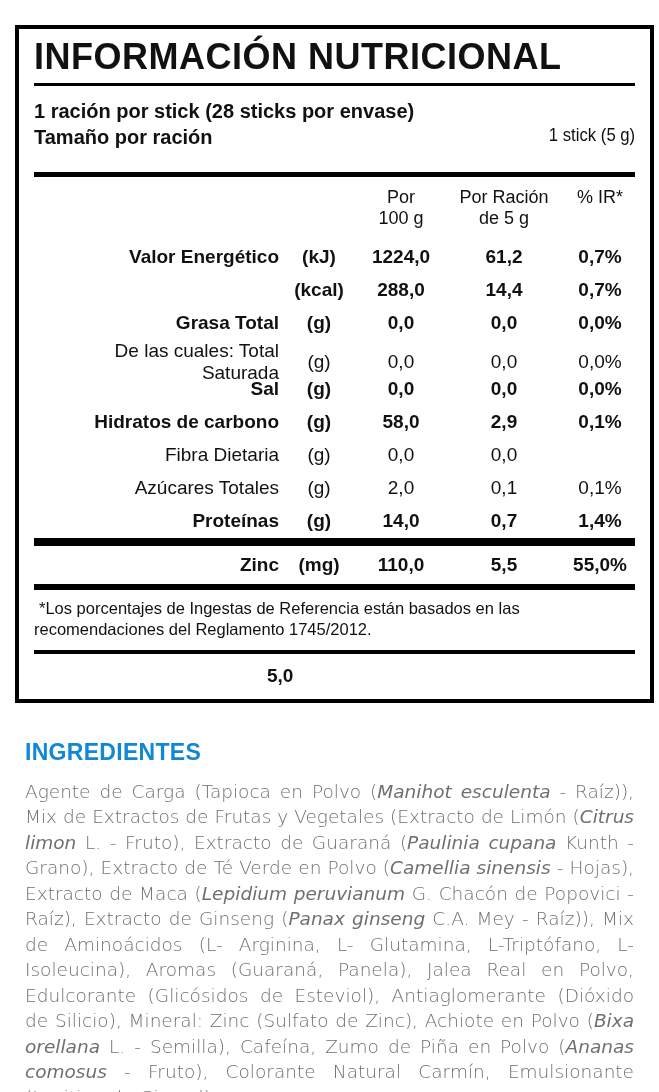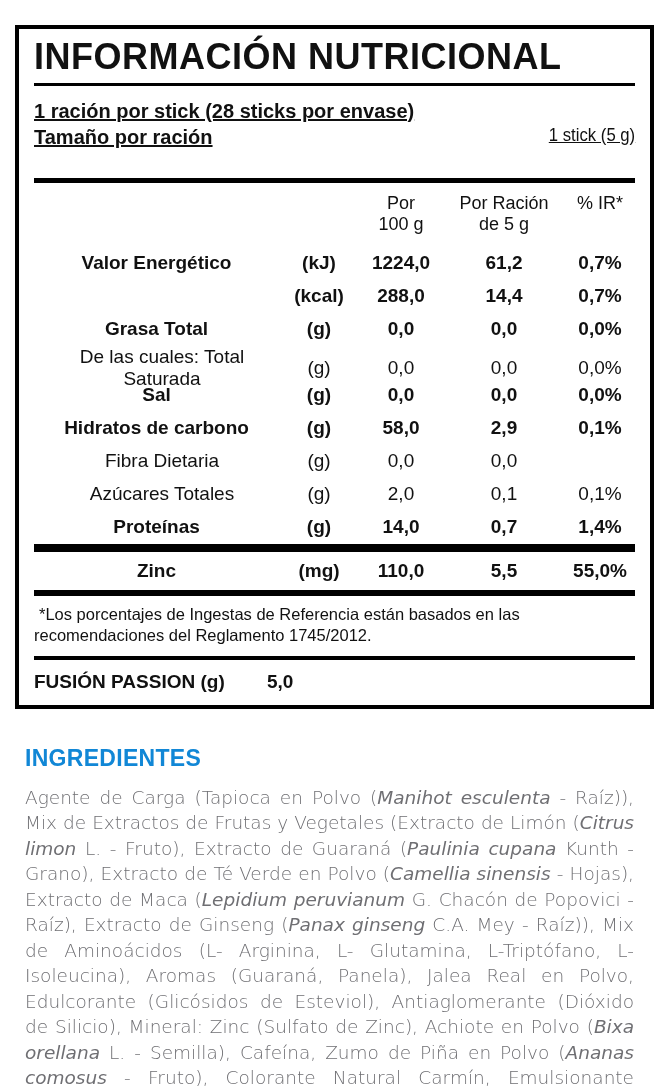--- a/index.html
+++ b/index.html
@@ -25,35 +25,35 @@
     padding-top: 9px;
     white-space: nowrap;
   }
   .rule { background: #000; border: 0; }
   .rule-3 { height: 3px; margin-top: 7px; }
   .rule-5 { height: 5px; }
   .rule-4 { height: 4px; }
   .bar-8 { height: 8px; background: #000; }
   .bar-6 { height: 6px; background: #000; }
 
-  .serving { padding: 12px 0 28px; text-decoration: underline; }
+  .serving { padding: 12px 0 22px; }
   .serving-line1 { font-weight: bold; font-size: 20px; line-height: 26px; }
   .serving-line2 { display: flex; justify-content: space-between; align-items: flex-start; }
   .serving-line2 .lbl { font-weight: bold; font-size: 20px; line-height: 26px; }
   .serving-line2 .val { font-size: 19px; transform: scaleX(0.88); transform-origin: right center; }
 
   .grid {
     display: grid;
     grid-template-columns: 1fr 80px 84px 122px 70px;
     align-items: center;
   }
   .hdr { padding: 10px 0 12px; align-items: start; }
   .hdr .hcell { text-align: center; font-size: 18px; line-height: 21px; }
   .nrow { height: 33px; font-size: 19px; }
-  .nrow .name { text-align: center; }
+  .nrow .name { text-align: right; }
   .nrow .unit, .nrow .v { text-align: center; }
   .nrow.bold { font-weight: bold; }
   .nrow.indent .name { padding-left: 11px; }
   .zinc-row { height: 38px; }
 
   .footnote {
     font-size: 16.5px; line-height: 21px;
     padding: 8px 0 10px;
     text-indent: 5px;
   }
@@ -186,21 +186,20 @@
     <span class="v">55,0%</span>
   </div>
 
   <div class="bar-6"></div>
 
   <div class="footnote">*Los porcentajes de Ingestas de Referencia están basados en las recomendaciones del Reglamento 1745/2012.</div>
 
   <div class="rule rule-4"></div>
 
   <div class="fusion">
-    <span class="fname">FUSIÓN PASSION (g)</span>
     <span class="fval">5,0</span>
   </div>
 
 </div>
 
 <div class="ingredients">
   <div class="ing-heading" style="color: rgb(17, 135, 214);">INGREDIENTES</div>
   <p class="ing-text" style="color: rgb(111, 111, 115);"><span>Agente de Carga (Tapioca en Polvo (</span><i>Manihot esculenta</i><span> - Raíz)), Mix de Extractos de Frutas y Vegetales (Extracto de Limón (</span><i>Citrus limon</i><span> L. - Fruto), Extracto de Guaraná (</span><i>Paulinia cupana</i><span> Kunth - Grano), Extracto de Té Verde en Polvo (</span><i>Camellia sinensis</i><span> - Hojas), Extracto de Maca (</span><i>Lepidium peruvianum</i><span> G. Chacón de Popovici - Raíz), Extracto de Ginseng (</span><i>Panax ginseng</i><span> C.A. Mey - Raíz)), Mix de Aminoácidos (L- Arginina, L- Glutamina, L-Triptófano, L- Isoleucina), Aromas (Guaraná, Panela), Jalea Real en Polvo, Edulcorante (Glicósidos de Esteviol), Antiaglomerante (Dióxido de Silicio), Mineral: Zinc (Sulfato de Zinc), Achiote en Polvo (</span><i>Bixa orellana</i><span> L. - Semilla), Cafeína, Zumo de Piña en Polvo (</span><i>Ananas comosus</i><span> - Fruto), Colorante Natural Carmín, Emulsionante (Lecitina de Girasol).</span></p>
 </div>
 

